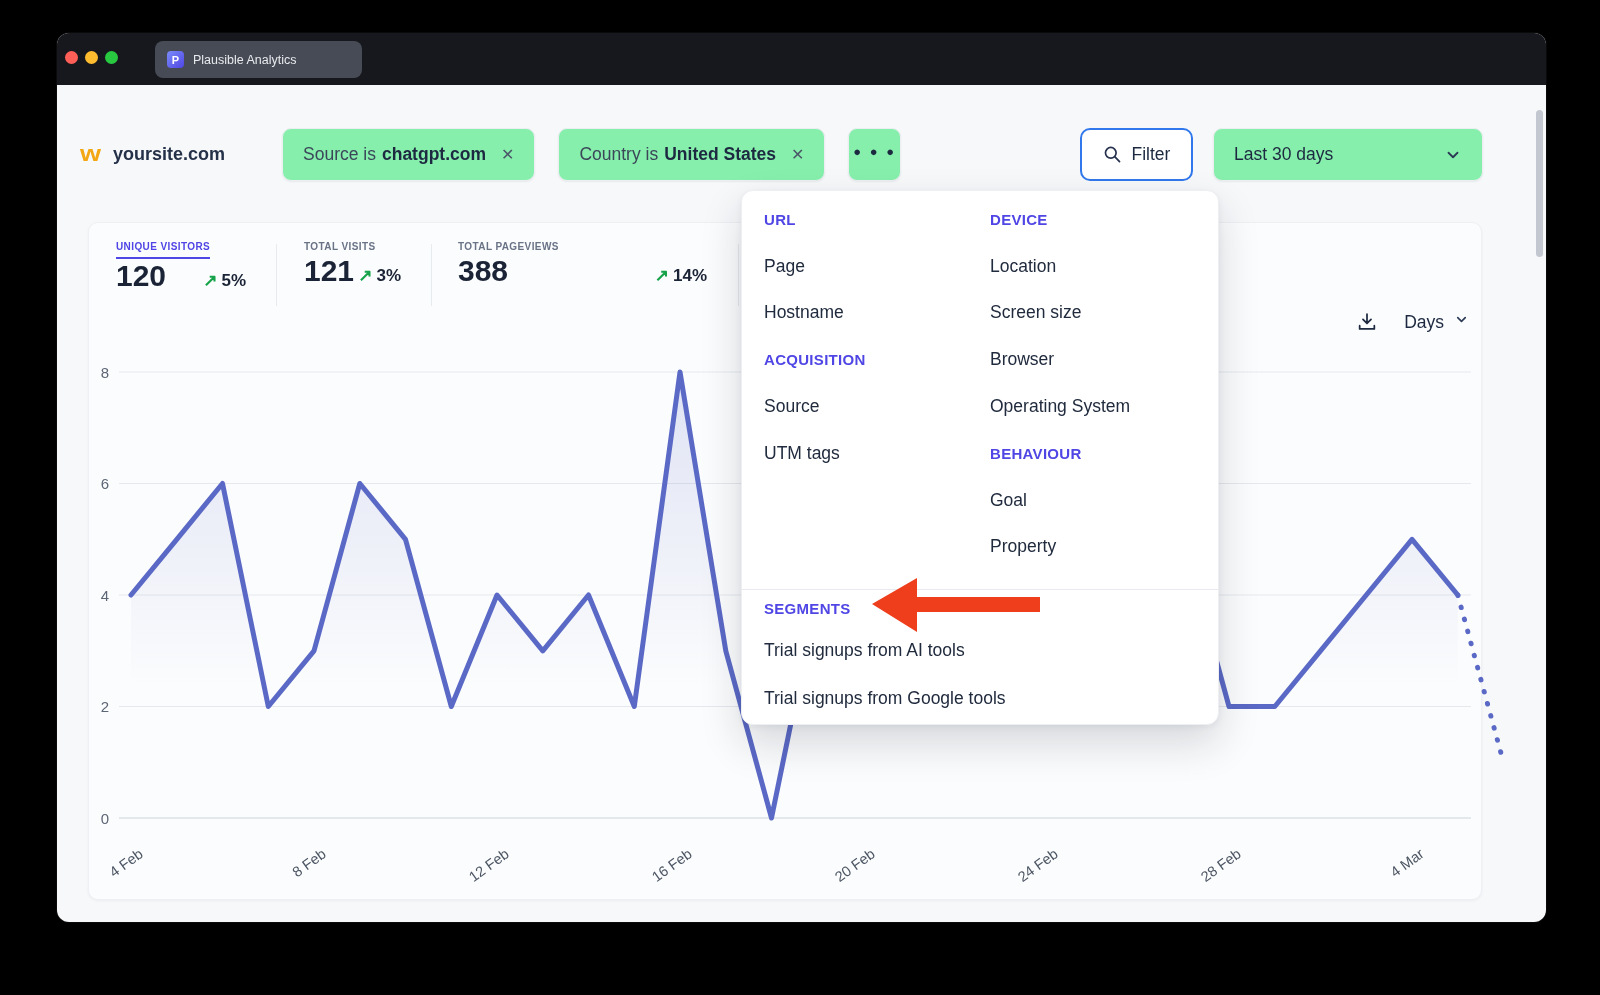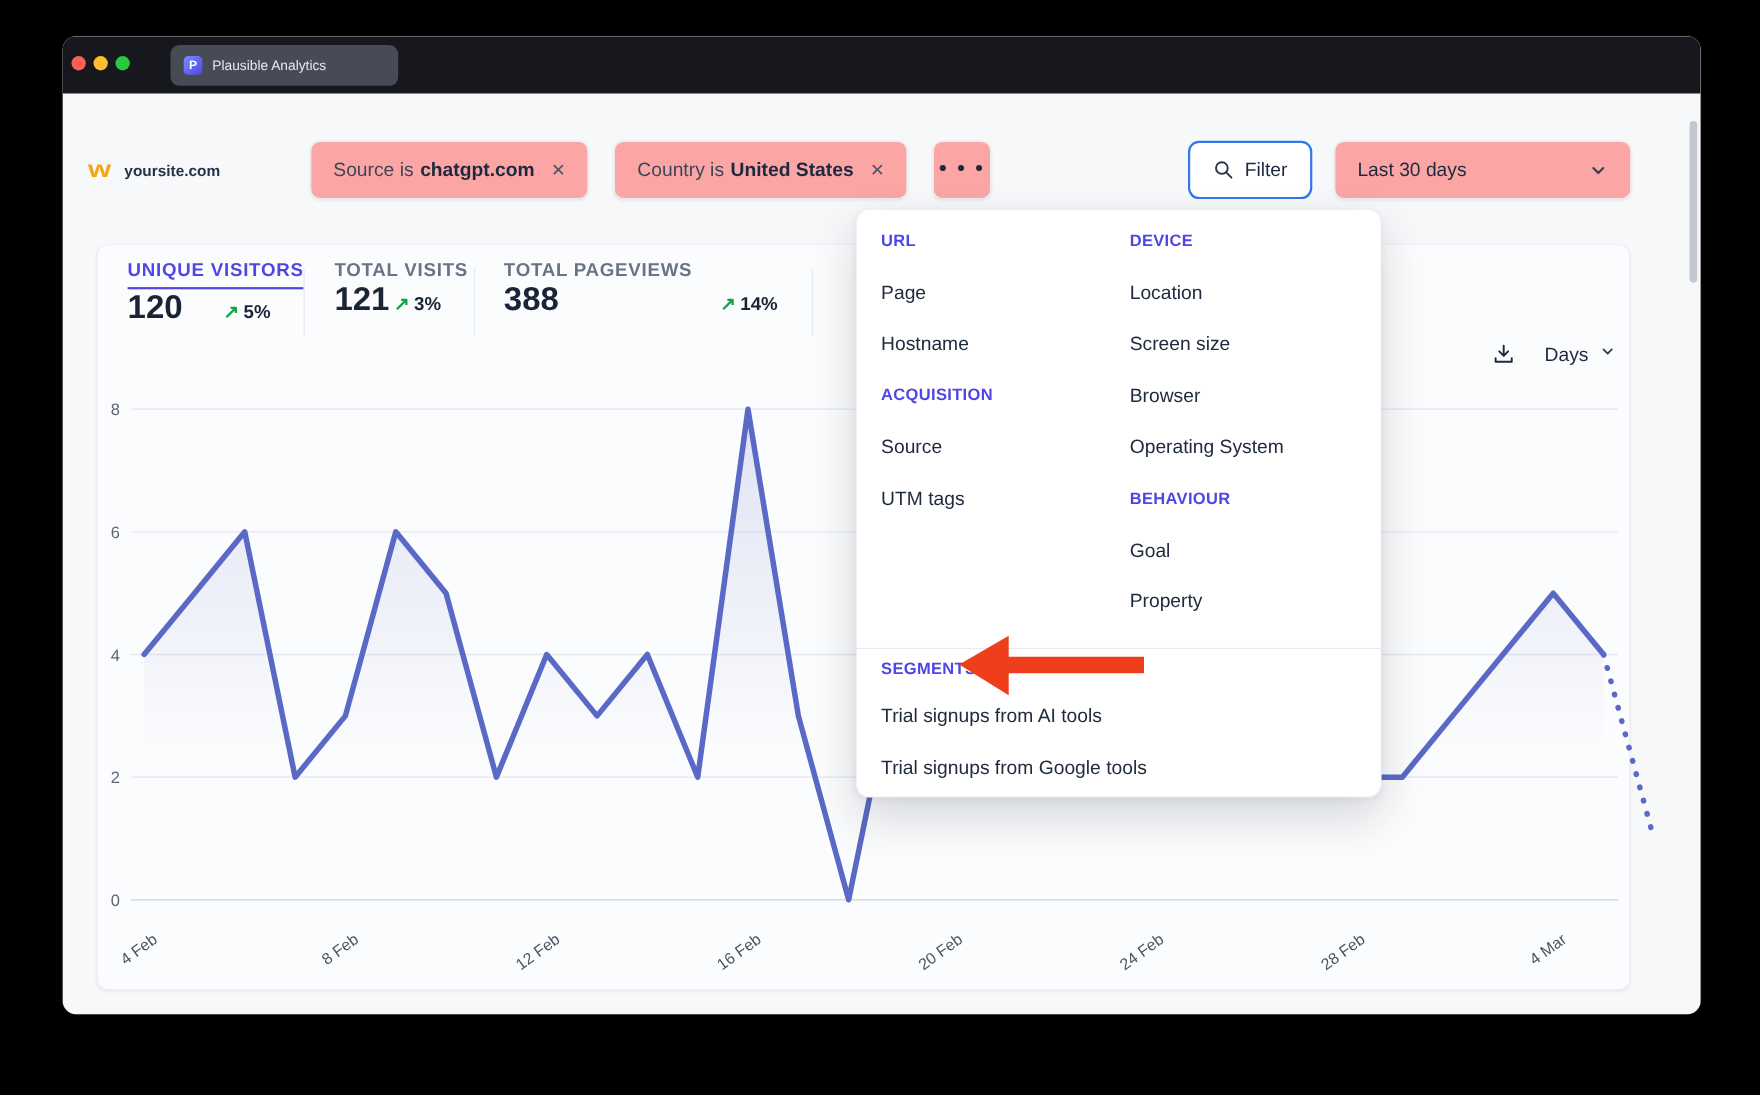--- a/index.html
+++ b/index.html
@@ -9,45 +9,45 @@
   .dot{position:absolute;top:18px;width:13px;height:13px;border-radius:50%;}
   .dot.red{left:8px;background:#ff5f57;}
   .dot.yellow{left:28px;background:#febc2e;}
   .dot.green{left:48px;background:#28c840;}
   .tab{position:absolute;left:98px;top:8px;width:207px;height:37px;background:#474b55;border-radius:8px;display:flex;align-items:center;gap:9px;padding:0 12px;box-sizing:border-box;}
   .tab-favicon{width:17px;height:17px;border-radius:4px;background:linear-gradient(135deg,#7b8cf8,#4f46e5);color:#fff;font-size:11px;font-weight:bold;display:flex;align-items:center;justify-content:center;flex:0 0 auto;}
   .tab-title{color:#e7e9ed;font-size:12.5px;white-space:nowrap;}
   
   .site{position:absolute;left:23px;top:95px;height:53px;display:flex;align-items:center;gap:12px;}
   .site-favicon{font-weight:800;color:#f3a712;font-size:27px;line-height:1;transform:scaleY(.8);}
-  .site-name{font-size:14px;font-weight:800;color:#253148;}
+  .site-name{font-size:18px;font-weight:800;color:#253148;}
   .pills{position:absolute;left:225px;top:95px;display:flex;gap:23px;}
-  .pill,.more-btn,.range-select{background:#fca5a5;border:1px solid #eceef2;border-radius:9px;box-shadow:0 1px 2px rgba(15,23,42,.07);height:53px;box-sizing:border-box;display:flex;align-items:center;}
+  .pill,.more-btn,.range-select{background:#86efac;border:1px solid #eceef2;border-radius:9px;box-shadow:0 1px 2px rgba(15,23,42,.07);height:53px;box-sizing:border-box;display:flex;align-items:center;}
   .pill{padding:0 20px;font-size:17.5px;color:#3b4759;white-space:nowrap;}
   .pill b{color:#1d2940;margin-left:6px;font-weight:700;}
   .pill .x{margin-left:15px;color:#4b5668;font-size:16px;cursor:pointer;}
   .more-btn{width:53px;justify-content:center;color:#1d2940;font-size:13px;letter-spacing:2.5px;font-weight:700;padding-bottom:6px;}
   .filter-btn{position:absolute;left:1023px;top:95px;width:113px;height:53px;box-sizing:border-box;background:#fff;border:2px solid #3178ec;border-radius:10px;display:flex;align-items:center;justify-content:center;gap:10px;font-size:17.5px;font-weight:500;color:#1d2940;}
   .range-select{position:absolute;left:1156px;top:95px;width:270px;padding:0 20px;font-size:17.5px;color:#1d2940;justify-content:space-between;gap:20px;}
   
   .card{position:absolute;left:31px;top:189px;width:1392px;height:676px;background:#fbfcfd;border:1px solid #eef0f4;border-radius:10px;box-shadow:0 1px 3px rgba(15,23,42,.05);}
   .stats{position:absolute;left:0;top:13px;right:0;height:86px;}
   .stat{position:absolute;top:0;}
-  .stat .label{display:inline-block;font-size:17px;font-weight:700;letter-spacing:.04em;color:#697386;white-space:nowrap;}
+  .stat .label{display:inline-block;font-size:10px;font-weight:700;letter-spacing:.04em;color:#697386;white-space:nowrap;}
   .stat.active .label{color:#4f46e5;border-bottom:2px solid #4f46e5;padding-bottom:5px;}
   .value-row{display:flex;justify-content:space-between;align-items:baseline;}
   .value{font-size:30px;font-weight:800;color:#1b2437;white-space:nowrap;}
   .change{font-size:17px;font-weight:600;color:#1b2437;white-space:nowrap;}
   .trend{color:#16a34a;font-weight:700;margin-right:4px;}
   .stat-divider{position:absolute;top:8px;width:1px;height:62px;background:#e7eaee;}
   .interval{position:absolute;top:88px;right:12px;display:flex;align-items:center;gap:26px;z-index:2;}
   .days{display:flex;align-items:flex-start;gap:10px;font-size:17.5px;color:#1d2940;font-weight:500;}
   #chart{position:absolute;left:0;top:133px;width:1392px;height:530px;overflow:visible;}
   
-  .menu{position:absolute;left:721px;top:157px;width:476px;height:533px;background:#fff;border:1px solid #edeff3;border-radius:12px;box-shadow:0 18px 42px rgba(15,23,42,.16),0 2px 6px rgba(15,23,42,.06);z-index:10;}
+  .menu{position:absolute;left:684px;top:157px;width:476px;height:533px;background:#fff;border:1px solid #edeff3;border-radius:12px;box-shadow:0 18px 42px rgba(15,23,42,.16),0 2px 6px rgba(15,23,42,.06);z-index:10;}
   .menu-col{position:absolute;top:5px;}
   .menu-col.c1{left:22px;}
   .menu-col.c2{left:248px;}
   .menu-row{height:46.8px;display:flex;align-items:center;font-size:17.5px;color:#212b3e;white-space:nowrap;cursor:pointer;}
   .menu-row.header{font-size:15px;font-weight:800;color:#4f46e5;letter-spacing:.02em;cursor:default;}
   .menu-divider{position:absolute;left:0;right:0;top:398px;height:1px;background:#e8eaef;}
   .segments{position:absolute;left:22px;top:399px;right:16px;}
   .segments .menu-row.header{height:36px;}
   .segments .menu-row{height:48px;}
   .arrow-svg{position:absolute;left:0;top:0;width:1489px;height:889px;z-index:20;pointer-events:none;}

